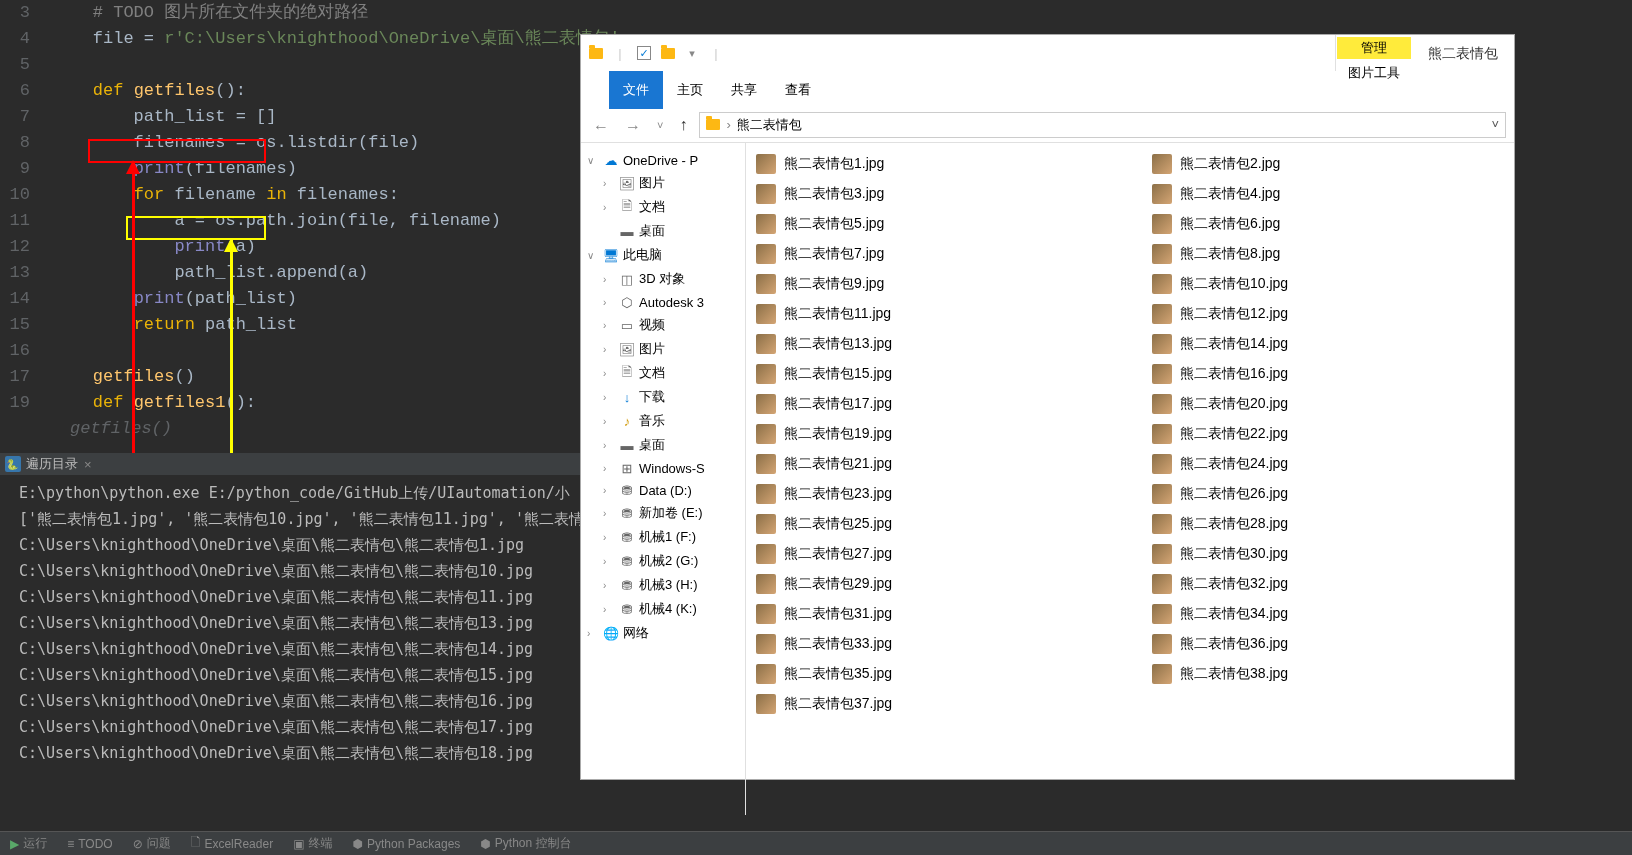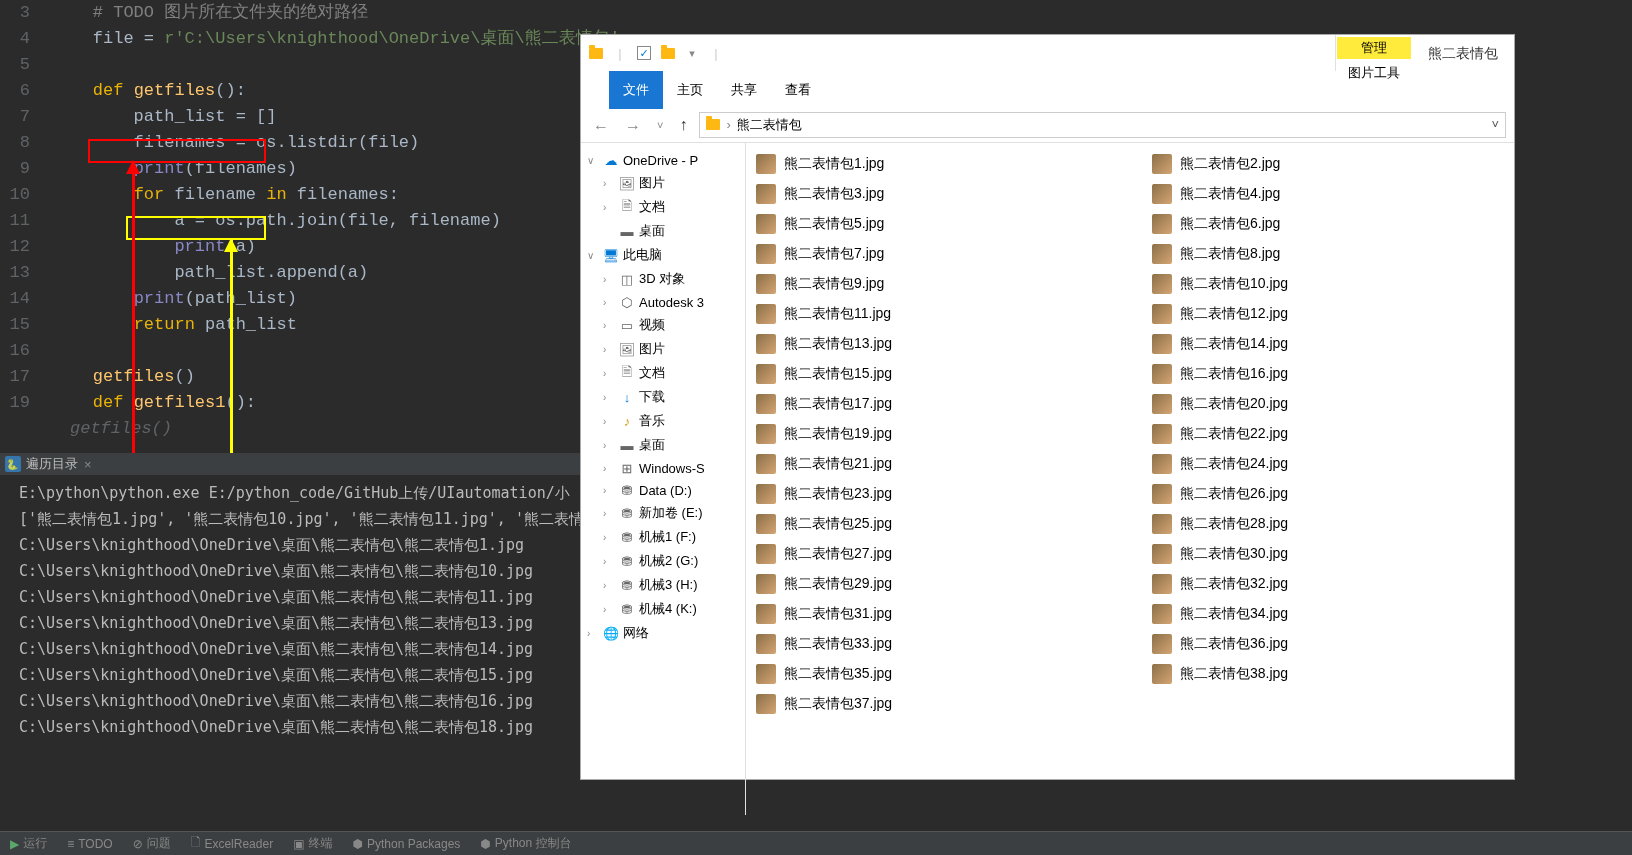--- a/index.html
+++ b/index.html
@@ -118,20 +118,21 @@
   <div id="console-lines">
       <div class="console-line">E:\python\python.exe E:/python_code/GitHub上传/UIautomation/小</div>
       <div class="console-line">['熊二表情包1.jpg', '熊二表情包10.jpg', '熊二表情包11.jpg', '熊二表情</div>
       <div class="console-line">C:\Users\knighthood\OneDrive\桌面\熊二表情包\熊二表情包1.jpg</div>
       <div class="console-line">C:\Users\knighthood\OneDrive\桌面\熊二表情包\熊二表情包10.jpg</div>
       <div class="console-line">C:\Users\knighthood\OneDrive\桌面\熊二表情包\熊二表情包11.jpg</div>
       <div class="console-line">C:\Users\knighthood\OneDrive\桌面\熊二表情包\熊二表情包13.jpg</div>
       <div class="console-line">C:\Users\knighthood\OneDrive\桌面\熊二表情包\熊二表情包14.jpg</div>
       <div class="console-line">C:\Users\knighthood\OneDrive\桌面\熊二表情包\熊二表情包15.jpg</div>
       <div class="console-line">C:\Users\knighthood\OneDrive\桌面\熊二表情包\熊二表情包16.jpg</div>
+      <div class="console-line">C:\Users\knighthood\OneDrive\桌面\熊二表情包\熊二表情包17.jpg</div>
       <div class="console-line">C:\Users\knighthood\OneDrive\桌面\熊二表情包\熊二表情包18.jpg</div>
     </div>
 </div>
 
 <div class="status-bar">
   <span class="status-item">
       <span class="play-icon">▶</span>
       <span>运行</span>
     </span>
   <span class="status-item">≡ <span>TODO</span></span>

